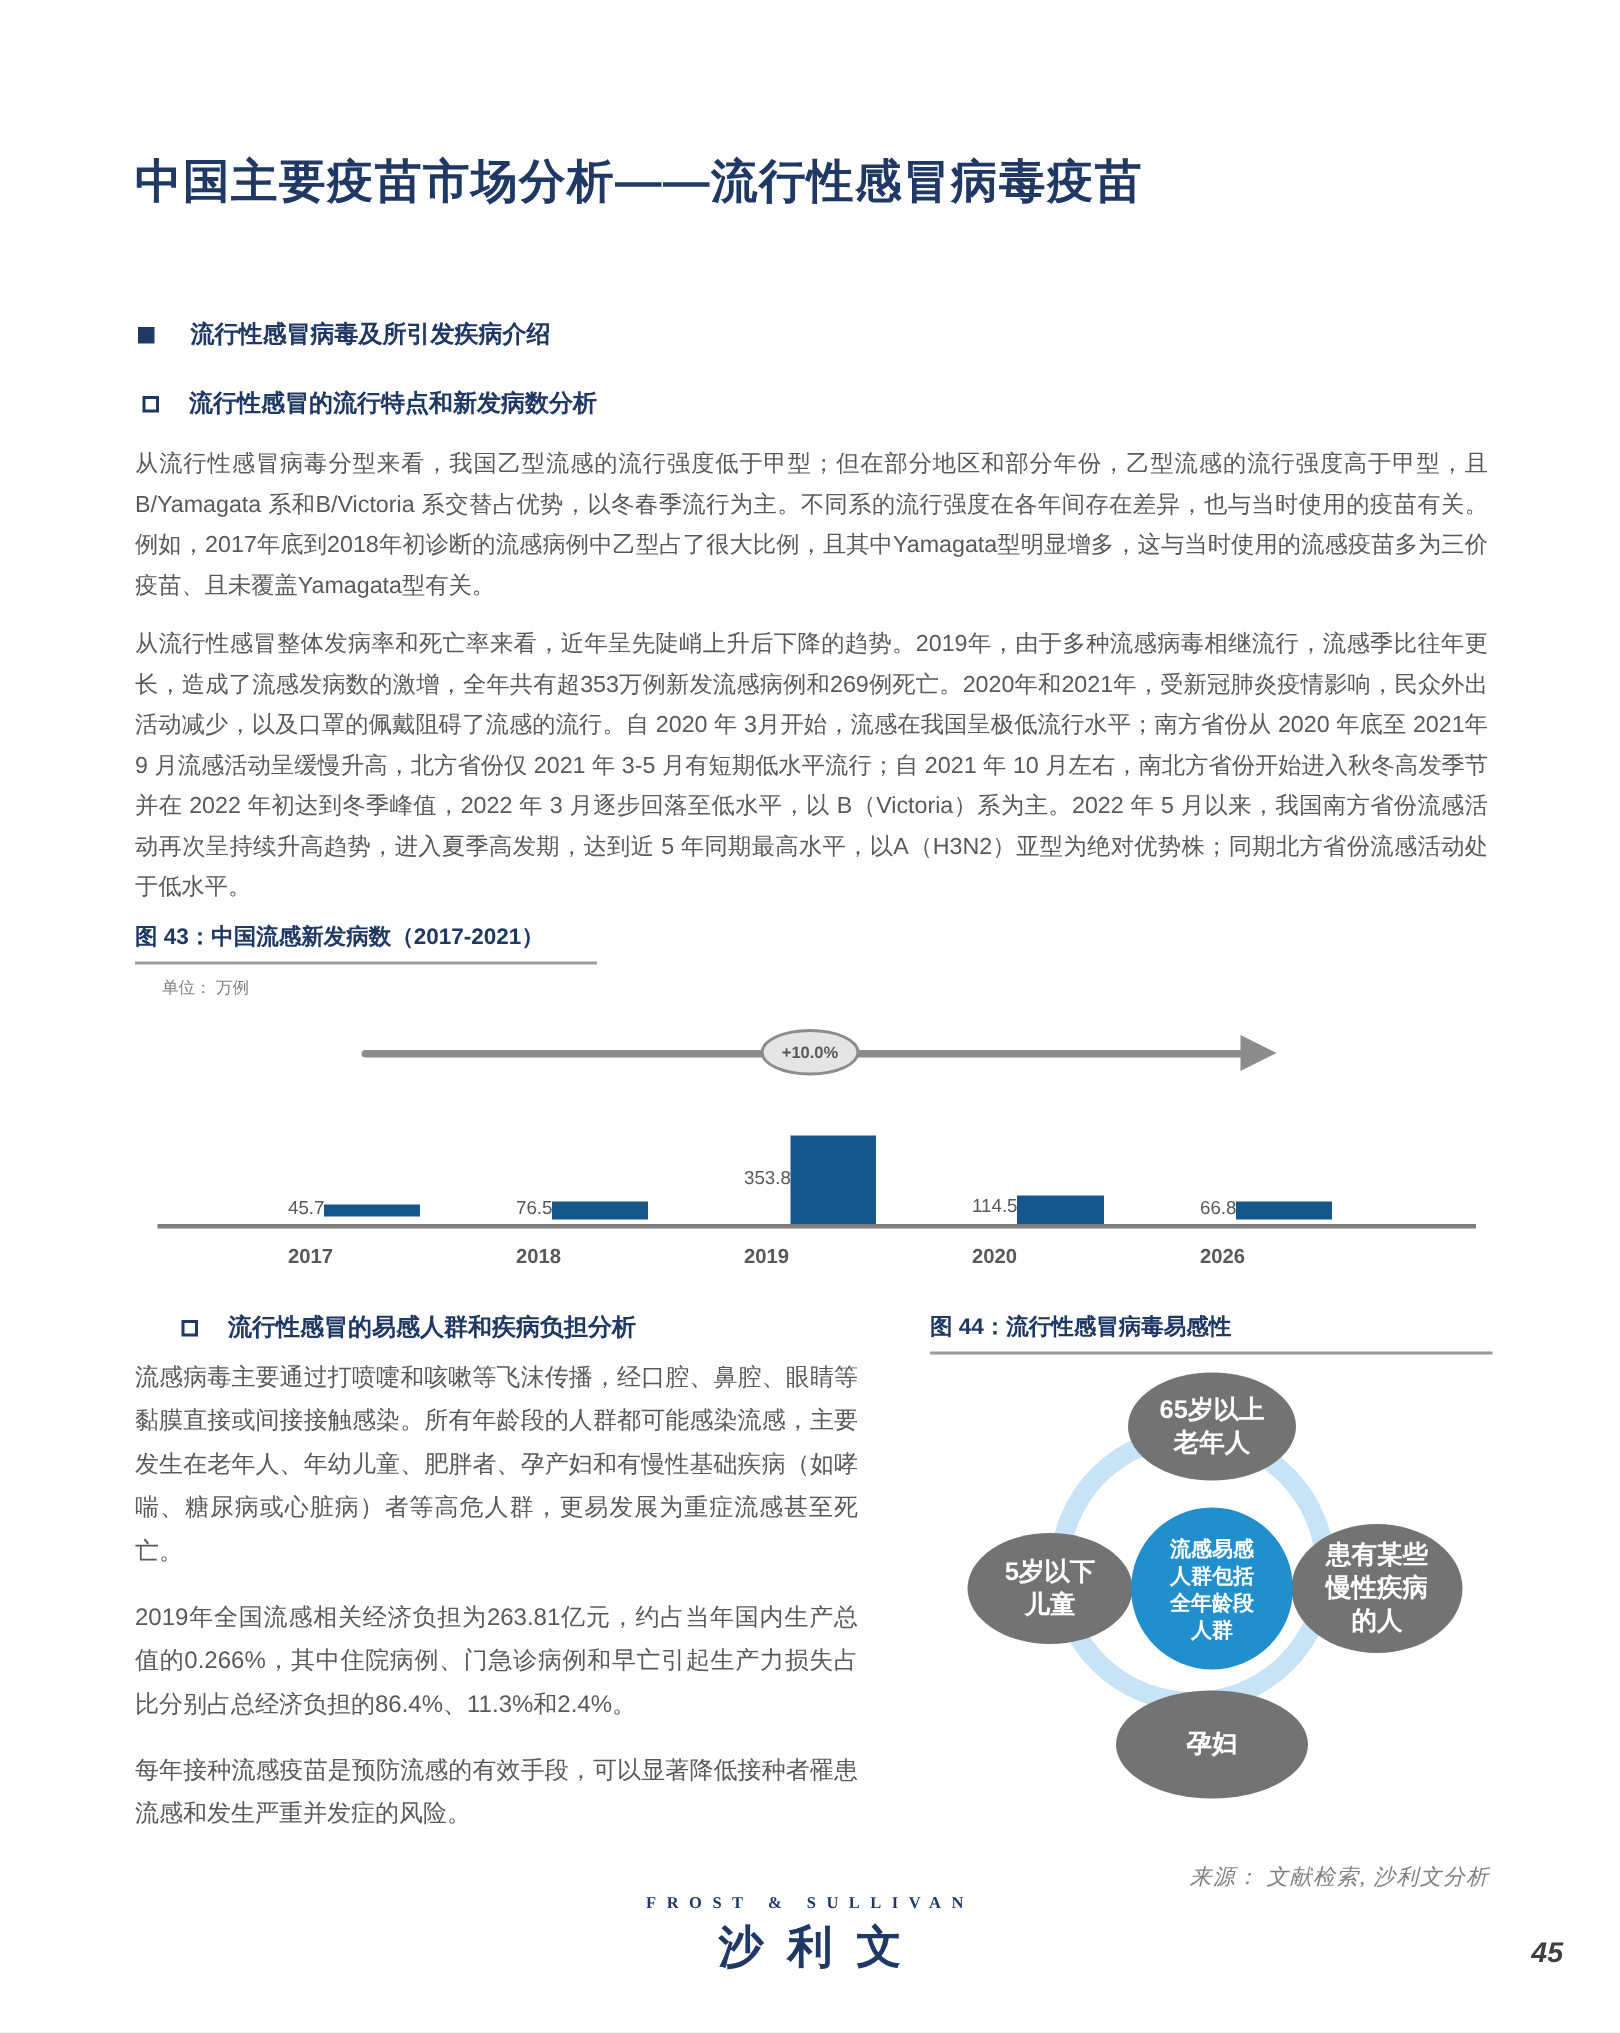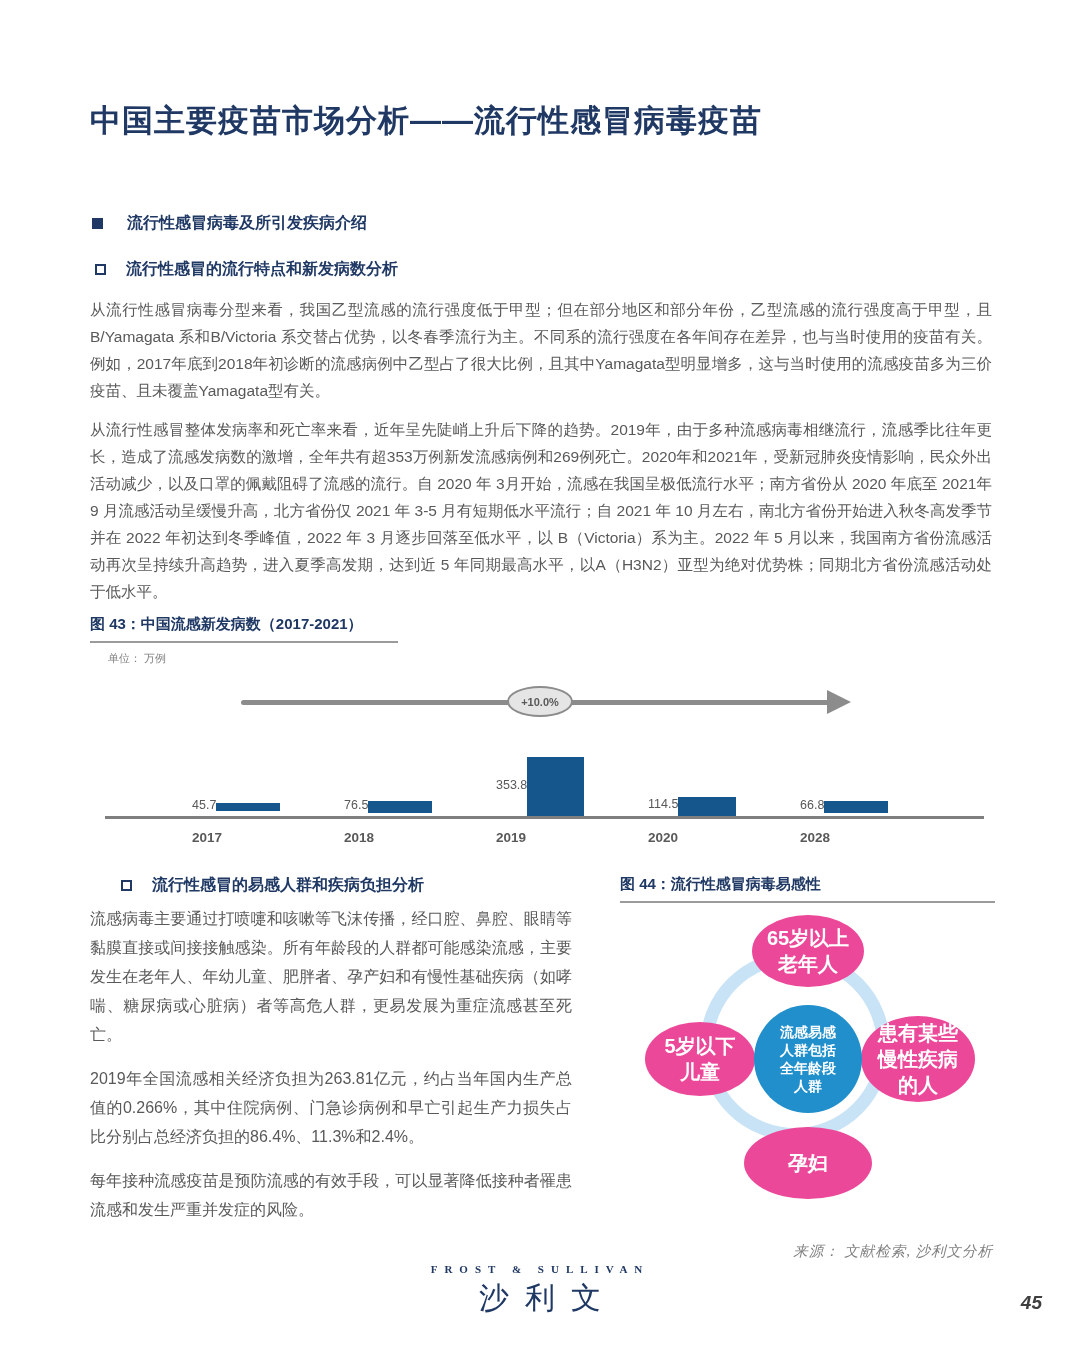--- a/index.html
+++ b/index.html
@@ -58,38 +58,38 @@
     color:#1F3864; font-weight:bold; font-size:15px;
     padding-bottom:7px; border-bottom:2px solid #9B9B9B;
   }
   .diagram { position:relative; height:322px; margin-top:6px; }
   .ring {
     position:absolute; left:80px; top:42px; width:190px; height:190px;
     border:13px solid #C9E3F6; border-radius:50%;
   }
   .node {
     position:absolute; border-radius:50%; display:flex; align-items:center; justify-content:center;
-    color:#ffffff; font-weight:bold; font-size:20px; line-height:1.3;
-    text-align:center; white-space:pre-line; z-index:2; background:#ec4899;
+    color:#ffffff; font-weight:bold; font-size:17px; line-height:1.3;
+    text-align:center; white-space:pre-line; z-index:2; background:#737373;
   }
   .node.center { left:134px; top:96px; width:108px; height:108px; background:#208FCB; z-index:3; font-size:14px; }
   .node.top    { left:132px; top:6px;   width:112px; height:72px; }
   .node.left   { left:25px;  top:113px; width:110px; height:74px; }
   .node.right  { left:241px; top:107px; width:114px; height:86px; }
   .node.bottom { left:124px; top:218px; width:128px; height:72px; }
 
   
   .source-note {
     position:absolute; right:87px; top:1242px;
     font-family:"Liberation Serif", serif; font-style:italic;
     font-size:14.5px; color:#808080; letter-spacing:1px;
   }
   .logo { position:absolute; left:0; right:0; top:1263px; text-align:center; color:#1F3864; }
   .logo-en { font-family:"Liberation Serif", serif; font-size:11px; letter-spacing:7px; font-weight:bold; }
-  .logo-cn { font-size:30px; font-weight:normal; letter-spacing:16px; margin-top:3px; text-indent:16px; }
+  .logo-cn { font-size:30px; font-weight:bold; letter-spacing:16px; margin-top:3px; text-indent:16px; }
   .page-num {
     position:absolute; right:38px; top:1292px;
     font-size:19px; font-weight:bold; font-style:italic; color:#3F3F3F;
   }
 </style>
 </head>
 <body>
 
 <div class="page">
 
@@ -134,21 +134,21 @@
       <div class="bar-year" style="left: 406px;">2019</div>
       <div class="bar-group" style="left: 558px;">
         <div class="bar-value">114.5</div>
         <div class="bar" style="height: 19.0833px; background: rgb(21, 87, 141);"></div>
       </div>
       <div class="bar-year" style="left: 558px;">2020</div>
       <div class="bar-group" style="left: 710px;">
         <div class="bar-value">66.8</div>
         <div class="bar" style="height: 11.1333px; background: rgb(21, 87, 141);"></div>
       </div>
-      <div class="bar-year" style="left: 710px;">2028</div>
+      <div class="bar-year" style="left: 710px;">2026</div>
     </div>
 
   <div class="left-col">
     <div class="sec-hdr-flow">
       <span class="sq hollow"></span>
       <span>流行性感冒的易感人群和疾病负担分析</span>
     </div>
     <p>流感病毒主要通过打喷嚏和咳嗽等飞沫传播，经口腔、鼻腔、眼睛等黏膜直接或间接接触感染。所有年龄段的人群都可能感染流感，主要发生在老年人、年幼儿童、肥胖者、孕产妇和有慢性基础疾病（如哮喘、糖尿病或心脏病）者等高危人群，更易发展为重症流感甚至死亡。</p>
     <p>2019年全国流感相关经济负担为263.81亿元，约占当年国内生产总值的0.266%，其中住院病例、门急诊病例和早亡引起生产力损失占比分别占总经济负担的86.4%、11.3%和2.4%。</p>
     <p>每年接种流感疫苗是预防流感的有效手段，可以显著降低接种者罹患流感和发生严重并发症的风险。</p>

